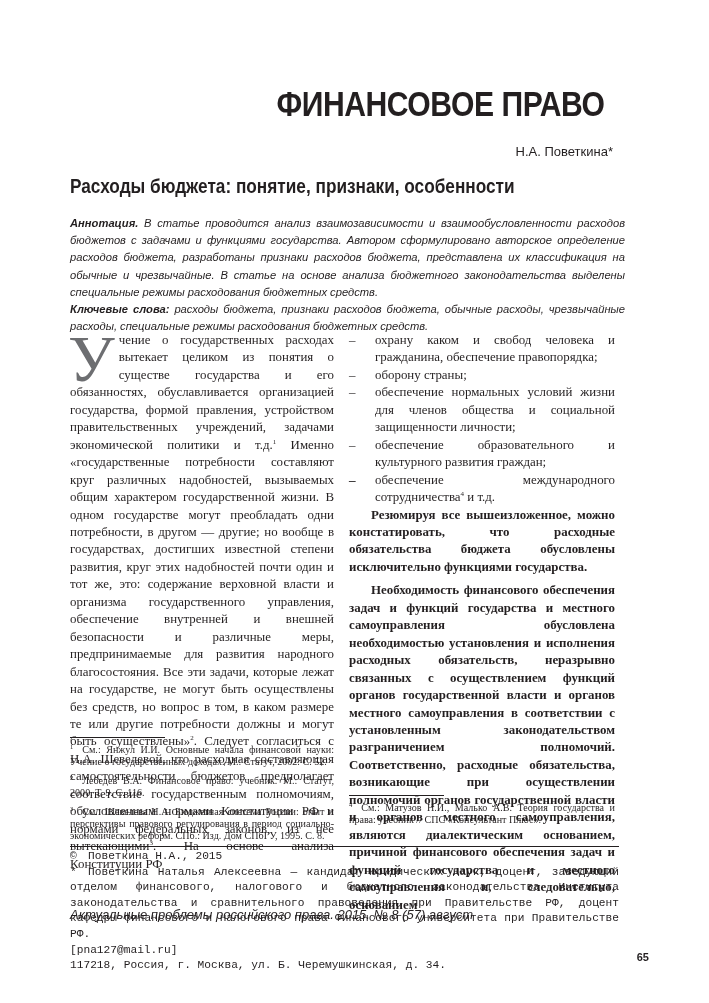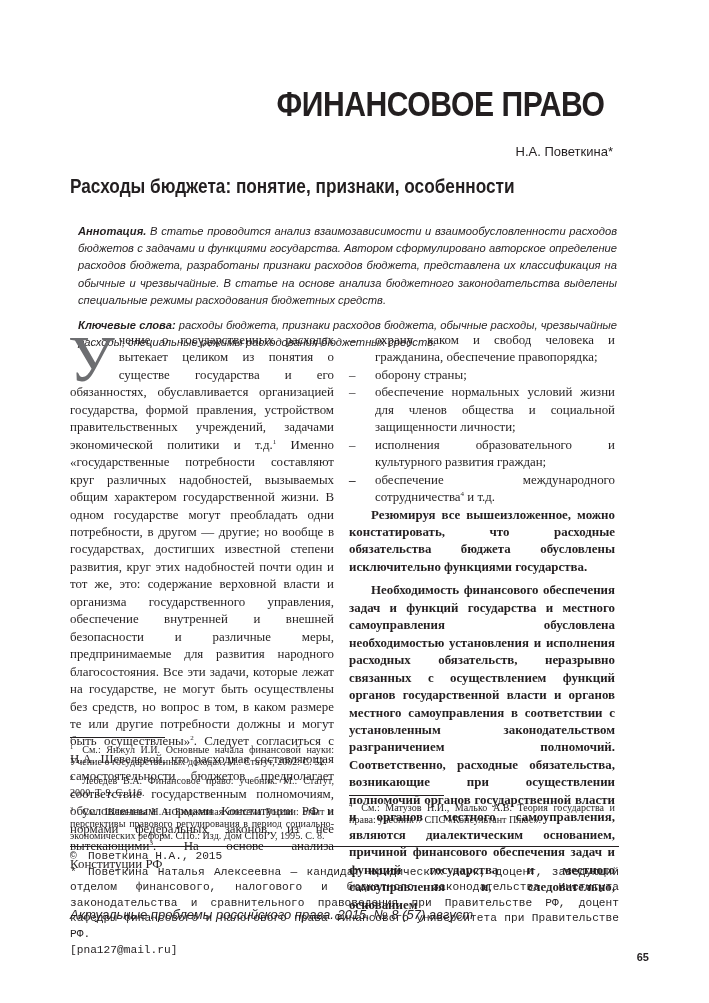--- a/index.html
+++ b/index.html
@@ -6,21 +6,21 @@
   body { width: 709px; height: 1003px; position: relative; overflow: hidden; color: #231f20; }
   .sans { font-family: "Liberation Sans", "DejaVu Sans", sans-serif; }
   .serif { font-family: "Liberation Serif", "DejaVu Serif", serif; }
 
   #section-title { position: absolute; right: 104px; top: 84px; font-size: 35px; font-weight: bold; letter-spacing: -0.5px; transform: scaleX(0.86); transform-origin: right top; white-space: nowrap; }
   #author { position: absolute; right: 96px; top: 144px; font-size: 13px; }
   #article-title { position: absolute; left: 70px; top: 174px; font-size: 21px; font-weight: bold; transform: scaleX(0.82); transform-origin: left top; white-space: nowrap; }
 
   #abstract { position: absolute; left: 70px; top: 215px; width: 555px; font-size: 11.2px; line-height: 17.2px; font-style: italic; text-align: justify; }
   #abstract b { font-weight: bold; }
-  #abstract p { margin: 8px; }
+  #abstract p { margin: 0; }
 
   .col { position: absolute; top: 332px; width: 264px; font-size: 12.9px; line-height: 17.45px; text-align: justify; }
   #col-left { left: 70px; }
   #col-right { left: 349px; width: 266px; }
   .col p { margin: 0; }
   .indent { text-indent: 22px; font-weight: bold; }
   .dropcap { float: left; font-size: 66px; line-height: 52px; height: 54px; color: #6d6e71; margin: 0 4px -4px -2px; padding-top: 1px; font-family: "Liberation Serif", "DejaVu Serif", serif; }
   sup { font-size: 7px; vertical-align: 5px; line-height: 0; }
 
   ul.funcs { list-style: none; margin: 0; padding: 0; }
@@ -61,34 +61,35 @@
   <p><span class="num">1</span><span>См.: Янжул И.И. Основные начала финансовой науки: Учение о государственных доходах. М.: Статут, 2002. С. 52.</span></p>
   <p><span class="num">2</span><span>Лебедев В.А. Финансовое право: учебник. М.: Статут, 2000. Т. 9. С. 116.</span></p>
   <p><span class="num">3</span><span>См.: Шевелева Н.А. Бюджетная система России: опыт и перспективы правового регулирования в период социально-экономических реформ. СПб.: Изд. Дом СПбГУ, 1995. С. 8.</span></p>
 </div>
 
 <div id="col-right" class="col serif">
   <ul class="funcs">
     <li><span class="dash">–</span><span>охрану каком и свобод человека и гражданина, обеспечение правопорядка;</span></li>
     <li><span class="dash">–</span><span>оборону страны;</span></li>
     <li><span class="dash">–</span><span>обеспечение нормальных условий жизни для членов общества и социальной защищенности личности;</span></li>
-    <li><span class="dash">–</span><span>исполнения образовательного и культурного развития граждан;</span></li>
+    <li><span class="dash">–</span><span>обеспечение образовательного и культурного развития граждан;</span></li>
     <li><span class="dash">–</span></li>
     <li><span class="dash">–</span><span>обеспечение международного сотрудничества</span><sup>4</sup><span> и т.д.</span></li>
   </ul>
   <p class="indent">Резюмируя все вышеизложенное, можно констатировать, что расходные обязательства бюджета обусловлены исключительно функциями государства.</p>
   <p class="indent" style="margin-top:6px;">Необходимость финансового обеспечения задач и функций государства и местного самоуправления обусловлена необходимостью установления и исполнения расходных обязательств, неразрывно связанных с осуществлением функций органов государственной власти и органов местного самоуправления в соответствии с установленным законодательством разграничением полномочий. Соответственно, расходные обязательства, возникающие при осуществлении полномочий органов государственной власти и органов местного самоуправления, являются диалектическим основанием, причиной финансового обеспечения задач и функций государства и местного самоуправления и, следовательно, основанием</p>
 </div>
 
 <div class="fn-rule" style="left:349px; top:795px;"></div>
 <div class="footnotes serif" style="left:349px; top:799px; width:266px;">
   <p><span class="num">4</span><span>См.: Матузов Н.И., Малько А.В. Теория государства и права: учебник // СПС «Консультант Плюс».</span></p>
 </div>
 
 <div id="bio-rule"></div>
 <div id="bio" class="sans">
   <p><span class="mark">©</span><span>Поветкина Н.А., 2015</span></p>
   <p><span class="mark">*</span><span>Поветкина Наталья Алексеевна — кандидат юридических наук, доцент, заведующий отделом финансового, налогового и бюджетного законодательства Института законодательства и сравнительного правоведения при Правительстве РФ, доцент кафедры финансового и налогового права Финансового университета при Правительстве РФ.</span></p>
   <p>[pna127@mail.ru]</p>
+  <p>117218, Россия, г. Москва, ул. Б. Черемушкинская, д. 34.</p>
 </div>
 
 <div id="footer-journal" class="sans">Актуальные проблемы российского права. 2015. № 8 (57) август</div>
 <div id="footer-page" class="sans">65</div>
 
 </body></html>

